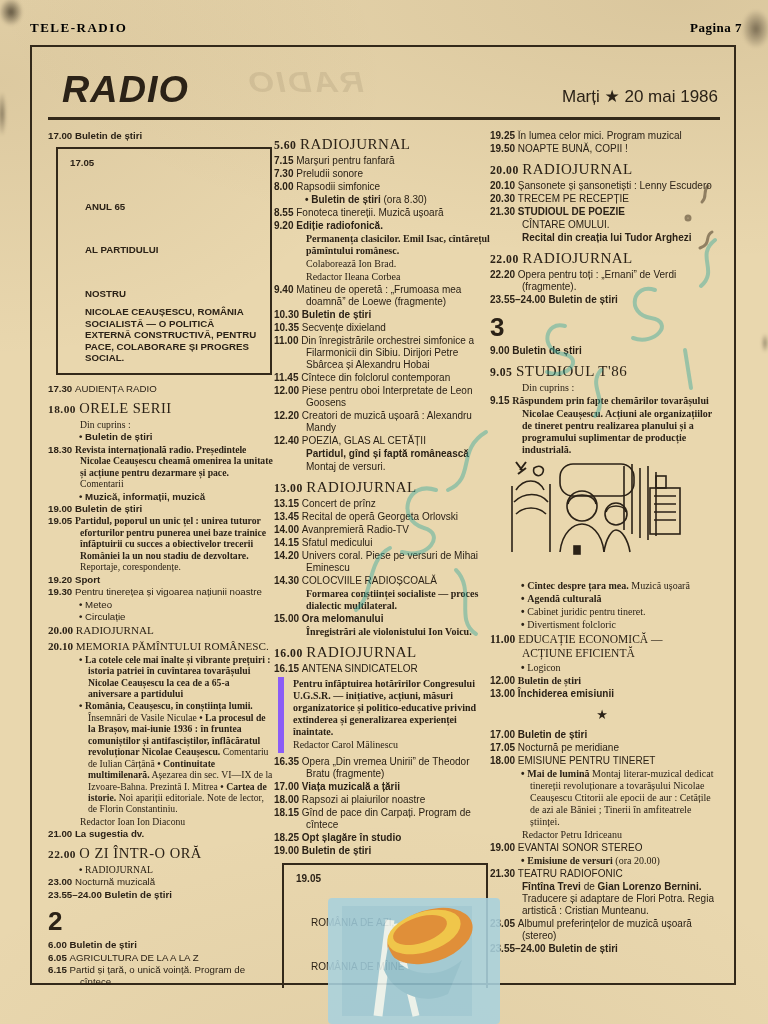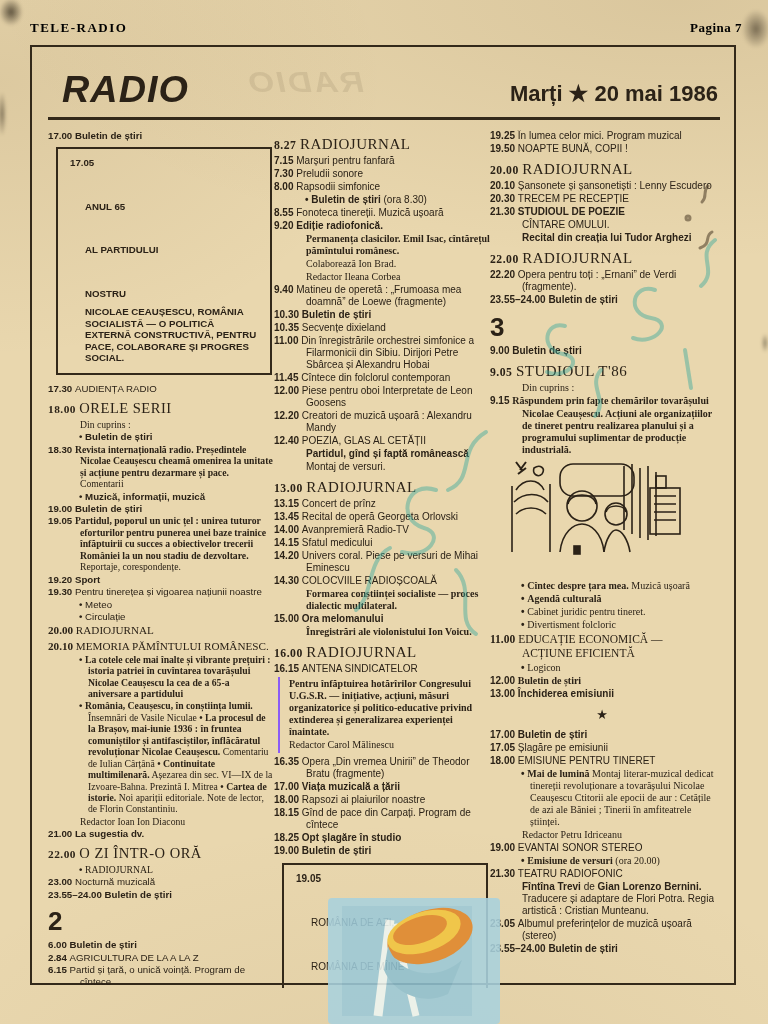--- a/index.html
+++ b/index.html
@@ -20,21 +20,21 @@
   .sm-tr{right:-8px;top:2px;width:40px;height:54px;background:radial-gradient(closest-side,rgba(25,18,8,.5),transparent 72%);}
   .sm-re{right:-2px;top:330px;width:10px;height:26px;background:radial-gradient(closest-side,rgba(25,18,8,.4),transparent 75%);}
 
   .masthead{position:absolute;left:30px;right:26px;top:20px;display:flex;justify-content:space-between;align-items:baseline;
     font-family:"Liberation Serif",serif;font-weight:700;font-size:13px;letter-spacing:1.5px;color:#000000;}
   .masthead .pn{letter-spacing:.5px;text-align:right;}
 
   .frame{position:absolute;left:30px;top:45px;width:706px;height:940px;border:2px solid #33291a;box-sizing:border-box;}
   .fh{position:relative;display:flex;justify-content:space-between;align-items:flex-end;padding:12px 16px 0 30px;height:52px;}
   .radio-title{font-style:italic;font-weight:800;font-size:36px;letter-spacing:1px;transform:scaleX(1.05);transform-origin:left;}
-  .date{font-weight:700;font-size:22px;padding-bottom:4px;}
+  .date{font-weight:400;font-size:17px;padding-bottom:4px;}
   .ghost{position:absolute;left:220px;top:18px;font-style:italic;font-weight:800;font-size:30px;color:#4a3a22;
     opacity:.10;transform:scaleX(-1.1);letter-spacing:2px;}
   .rule{margin:6px 14px 0 16px;border-top:3px solid #33291a;}
 
   .cols{display:flex;padding:10px 12px 0 16px;}
   .col{overflow:hidden;height:858px;}
   .col1{width:226px;font-size:9.7px;line-height:1.18;}
   .col2{width:216px;font-size:10px;line-height:1.2;}
   .col3{width:224px;font-size:10px;line-height:1.2;}
 
@@ -48,21 +48,21 @@
   .h1{padding-left:0;text-indent:0;font-family:"Liberation Serif",serif;font-size:1.5em;letter-spacing:.5px;margin:5px 0 2px;}
   .h1 .time{font-family:"Liberation Serif",serif;font-size:.78em;}
   .h2{font-family:"Liberation Serif",serif;font-size:1.15em;margin:2px 0 1px;}
   .num{padding-left:0;text-indent:0;font-size:26px;font-weight:800;margin:8px 0 5px;line-height:1;}
   .star{text-align:center;text-indent:0;padding-left:0;margin:7px 0;font-size:13px;}
   .box{border:2px solid #33291a;padding:8px 9px 9px 12px;margin:6px 2px 8px 8px;text-indent:0;}
   .box .time{display:block;margin-bottom:3px;}
   .box-in{padding-left:15px;}
   .bl{margin-bottom:1px;margin-top:32px;}
   .bl.gap{margin-top:7px;}
-  .barpara{border-left:2px solid #8b5cf6;margin:2px 0 3px 4px;padding:1px 0 1px 9px;text-indent:0;}
+  .barpara{border-left:6px solid #8b5cf6;margin:2px 0 3px 4px;padding:1px 0 1px 9px;text-indent:0;}
   .barpara .ln{margin-bottom:1px;}
   .illus{padding:0;text-indent:0;margin:4px 0 5px 14px;}
 
   .wm{position:absolute;left:328px;top:898px;opacity:.88;pointer-events:none;}
   .pen{position:absolute;opacity:.42;pointer-events:none;}
 </style>
 </head>
 <body>
 
 <div class="page">
@@ -113,28 +113,28 @@
           <div class="it bullet"><span class="bu">• </span><span class="b sf">La cotele cele mai înalte și vibrante prețuiri : istoria patriei în cuvîntarea tovarășului Nicolae Ceaușescu la cea de a 65-a aniversare a partidului</span></div>
           <div class="it bullet"><span class="bu">• </span><span class="b sf">România, Ceaușescu, în conștiința lumii.</span><span class="sf"> Însemnări de Vasile Niculae</span><span class="b sf"> • La procesul de la Brașov, mai-iunie 1936 : în fruntea comuniștilor și antifasciștilor, înflăcăratul revoluționar Nicolae Ceaușescu.</span><span class="sf"> Comentariu de Iulian Cârțână</span><span class="b sf"> • Continuitate multimilenară.</span><span class="sf"> Așezarea din sec. VI—IX de la Izvoare-Bahna. Prezintă I. Mitrea</span><span class="b sf"> • Cartea de istorie.</span><span class="sf"> Noi apariții editoriale. Note de lector, de Florin Constantiniu.</span></div>
           <div class="it plain"><span class="sf">Redactor Ioan Ion Diaconu</span></div>
           <div class="it entry"><span class="time">21.00 </span><span class="b ">La sugestia dv.</span></div>
           <div class="it h1"><span class="time">22.00 </span><span>O ZI ÎNTR-O ORĂ</span></div>
           <div class="it bullet"><span class="bu">• </span><span class="sf">RADIOJURNAL</span></div>
           <div class="it entry"><span class="time">23.00 </span><span>Nocturnă muzicală</span></div>
           <div class="it entry"><span class="time">23.55–24.00 </span><span class="b ">Buletin de știri</span></div>
           <div class="it num">2</div>
           <div class="it entry"><span class="time">6.00 </span><span class="b ">Buletin de știri</span></div>
-          <div class="it entry"><span class="time">2.84 </span><span>AGRICULTURA DE LA A LA Z</span></div>
+          <div class="it entry"><span class="time">6.05 </span><span>AGRICULTURA DE LA A LA Z</span></div>
           <div class="it entry"><span class="time">6.15 </span><span>Partid și țară, o unică voință. Program de cîntece</span></div>
           <div class="it entry"><span class="time">6.30 </span><span>Recomandări din programe</span></div>
           <div class="it entry"><span class="time">6.35 </span><span>Melodii populare</span></div>
           <div class="it entry"><span class="time">6.50 </span><span>BUNĂ DIMINEAȚA, COPII !</span></div>
         </div>
       <div class="col col2">
-          <div class="it h1"><span class="time">8.27 </span><span>RADIOJURNAL</span></div>
+          <div class="it h1"><span class="time">5.60 </span><span>RADIOJURNAL</span></div>
           <div class="it entry"><span class="time">7.15 </span><span>Marșuri pentru fanfară</span></div>
           <div class="it entry"><span class="time">7.30 </span><span>Preludii sonore</span></div>
           <div class="it entry"><span class="time">8.00 </span><span>Rapsodii simfonice</span></div>
           <div class="it bullet"><span class="bu">• </span><span class="b ">Buletin de știri</span><span> (ora 8.30)</span></div>
           <div class="it entry"><span class="time">8.55 </span><span>Fonoteca tinereții. Muzică ușoară</span></div>
           <div class="it entry"><span class="time">9.20 </span><span class="b ">Ediție radiofonică.</span></div>
           <div class="it plain"><span class="b sf">Permanența clasicilor. Emil Isac, cîntărețul pămîntului românesc.</span></div>
           <div class="it plain"><span class="sf">Colaborează Ion Brad.</span></div>
           <div class="it plain"><span class="sf">Redactor Ileana Corbea</span></div>
           <div class="it entry"><span class="time">9.40 </span><span>Matineu de operetă : „Frumoasa mea doamnă” de Loewe (fragmente)</span></div>
@@ -221,21 +221,21 @@
           <div class="it bullet"><span class="bu">• </span><span class="b sf">Cîntec despre țara mea.</span><span class="sf"> Muzică ușoară</span></div>
           <div class="it bullet"><span class="bu">• </span><span class="b sf">Agendă culturală</span></div>
           <div class="it bullet"><span class="bu">• </span><span class="sf">Cabinet juridic pentru tineret.</span></div>
           <div class="it bullet"><span class="bu">• </span><span class="sf">Divertisment folcloric</span></div>
           <div class="it h2"><span class="time">11.00 </span><span>EDUCAȚIE ECONOMICĂ — ACȚIUNE EFICIENTĂ</span></div>
           <div class="it bullet"><span class="bu">• </span><span class="sf">Logicon</span></div>
           <div class="it entry"><span class="time">12.00 </span><span class="b sf">Buletin de știri</span></div>
           <div class="it entry"><span class="time">13.00 </span><span class="b ">Închiderea emisiunii</span></div>
           <div class="it star">★</div>
           <div class="it entry"><span class="time">17.00 </span><span class="b ">Buletin de știri</span></div>
-          <div class="it entry"><span class="time">17.05 </span><span>Șlagăre pe emisiunii</span></div>
+          <div class="it entry"><span class="time">17.05 </span><span>Nocturnă pe meridiane</span></div>
           <div class="it entry"><span class="time">18.00 </span><span>EMISIUNE PENTRU TINERET</span></div>
           <div class="it bullet"><span class="bu">• </span><span class="b sf">Mai de lumină</span><span class="sf"> Montaj literar-muzical dedicat tinereții revoluționare a tovarășului Nicolae Ceaușescu Ctitorii ale epocii de aur : Cetățile de azi ale Băniei ; Tinerii în amfiteatrele științei.</span></div>
           <div class="it plain"><span class="sf">Redactor Petru Idriceanu</span></div>
           <div class="it entry"><span class="time">19.00 </span><span>EVANTAI SONOR STEREO</span></div>
           <div class="it bullet"><span class="bu">• </span><span class="b sf">Emisiune de versuri</span><span class="sf"> (ora 20.00)</span></div>
           <div class="it entry"><span class="time">21.30 </span><span>TEATRU RADIOFONIC</span></div>
           <div class="it plain"><span class="b ">Fîntîna Trevi</span><span> de</span><span class="b "> Gian Lorenzo Bernini.</span><span> Traducere și adaptare de Flori Potra. Regia artistică : Cristian Munteanu.</span></div>
           <div class="it entry"><span class="time">23.05 </span><span>Albumul preferințelor de muzică ușoară (stereo)</span></div>
           <div class="it entry"><span class="time">23.55–24.00 </span><span class="b ">Buletin de știri</span></div>
         </div>

